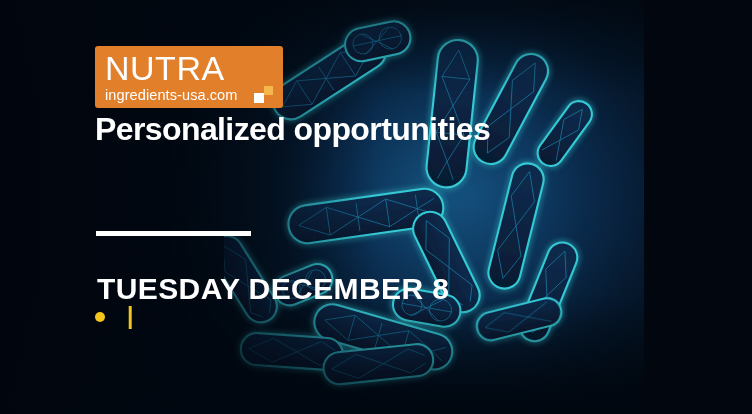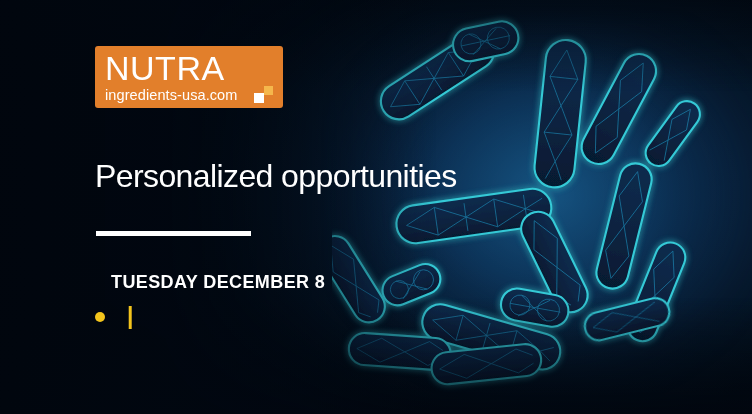--- a/index.html
+++ b/index.html
@@ -7,21 +7,21 @@
 
   html, body {
     width:752px; height:414px;
     background:#01060f;
     font-family:"Liberation Sans", sans-serif;
     overflow:hidden;
   }
 
   .banner {
     position:relative;
-    width:752px; height:414px;
+    width:644px; height:414px;
     overflow:hidden;
     background:#020A14;
     padding-left:48px;
   }
 
   
   .bg-base {
     position:absolute; inset:0;
     background:
       radial-gradient(ellipse 62% 72% at 74% 46%, #0d3054 0%, #09223f 30%, #051526 58%, #020b15 78%, #010610 100%),
@@ -89,24 +89,23 @@
     width:10px; height:10px; background:#ffffff;
   }
 
   
   .headline {
     position:absolute;
     left:0; top:113px;
     width:540px;
     color:#ffffff;
     font-size:32px;
-    font-weight:normal;
+    font-weight:bold;
     line-height:33px;
     letter-spacing:-0.6px;
-    margin-top:47px;
   }
   .headline .ln { display:block; white-space:nowrap; }
 
   
   .webinar {
     position:absolute;
     left:2px; top:201px;
     color:#F3C41C;
     font-size:19px;
     font-weight:bold;
@@ -115,23 +114,23 @@
   .rule {
     position:absolute;
     left:1px; top:231px;
     width:155px; height:5px;
     background:#ffffff;
   }
 
   
   .date-line {
     position:absolute;
-    left:16px; top:272px;
-    color:#ffffff;
-    font-size:18px;
+    left:2px; top:272px;
+    color:#ffffff;
+    font-size:30px;
     font-weight:bold;
     letter-spacing:0.4px;
   }
   .time-line {
     position:absolute;
     left:0; top:303px;
     display:flex;
     align-items:center;
     color:#ffffff;
     font-size:22px;

